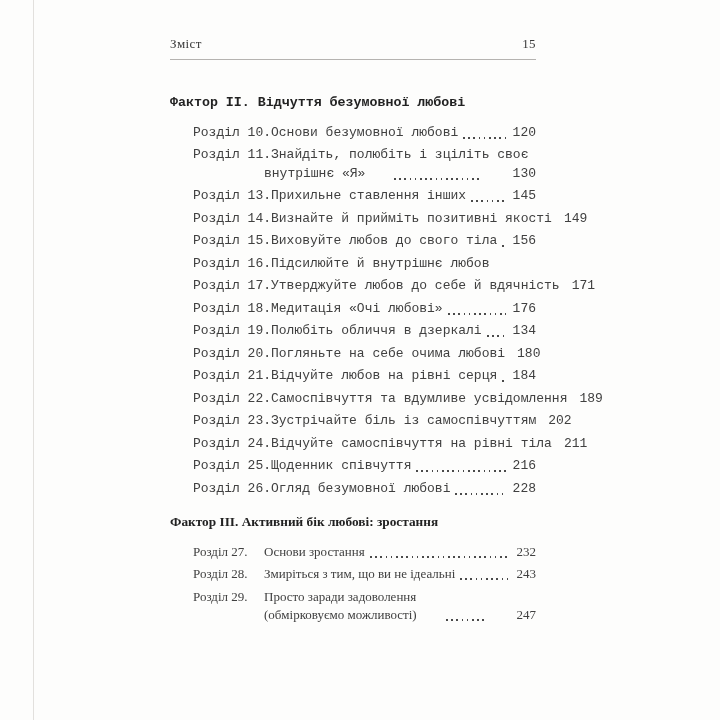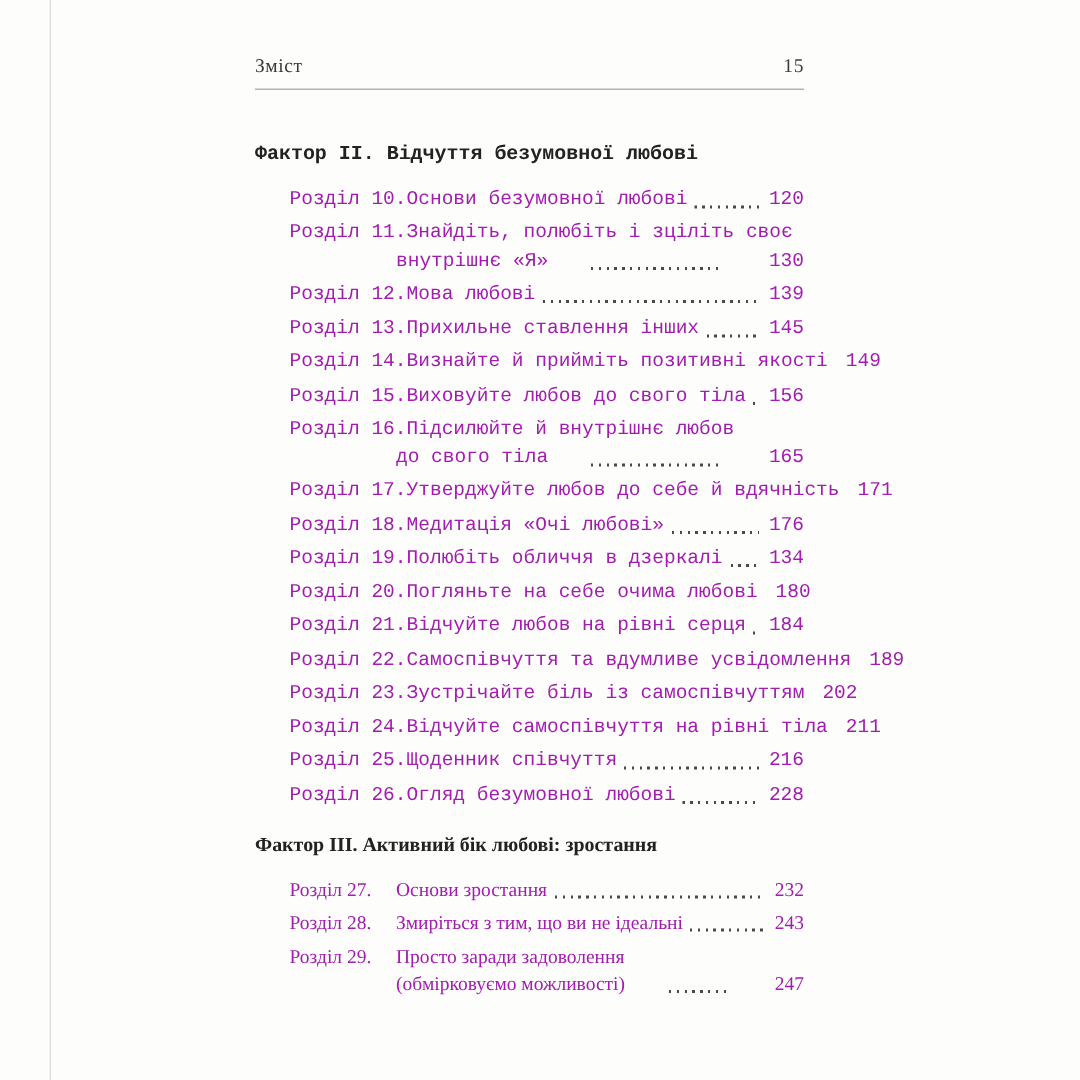--- a/index.html
+++ b/index.html
@@ -42,21 +42,21 @@
     font-weight: bold;
     font-size: 13.3px;
     color: #222;
     margin-bottom: 11px;
     line-height: 18.5px;
   }
   .entry {
     padding-left: 23px;
     margin-bottom: 4px;
     font-size: 13px;
-    color: #a21caf;
+    color: #404040;
   }
   .line {
     display: flex;
     line-height: 18.5px;
   }
   .chap { flex: 0 0 71px; white-space: nowrap; }
   .title { flex: 0 1 auto; white-space: nowrap; }
   .line.cont { padding-left: 71px; gap: 24px; }
   .leader {
     flex: 1 1 auto;
@@ -100,28 +100,20 @@
             <span class="title">Знайдіть, полюбіть і зціліть своє</span>
           </div>
           <div class="line cont">
             <span class="title">внутрішнє «Я»</span>
             <span class="leader"></span>
             <span class="pagenum">130</span>
           </div>
         </div>
         <div class="entry">
           <div class="line">
-            <span class="chap">Розділ 12.</span>
-            <span class="title">Мова любові</span>
-            <span class="leader"></span>
-            <span class="pagenum">139</span>
-          </div>
-        </div>
-        <div class="entry">
-          <div class="line">
             <span class="chap">Розділ 13.</span>
             <span class="title">Прихильне ставлення інших</span>
             <span class="leader"></span>
             <span class="pagenum">145</span>
           </div>
         </div>
         <div class="entry">
           <div class="line">
             <span class="chap">Розділ 14.</span>
             <span class="title">Визнайте й прийміть позитивні якості</span>
@@ -134,25 +126,20 @@
             <span class="chap">Розділ 15.</span>
             <span class="title">Виховуйте любов до свого тіла</span>
             <span class="leader"></span>
             <span class="pagenum">156</span>
           </div>
         </div>
         <div class="entry">
           <div class="line">
             <span class="chap">Розділ 16.</span>
             <span class="title">Підсилюйте й внутрішнє любов</span>
-          </div>
-          <div class="line cont">
-            <span class="title">до свого тіла</span>
-            <span class="leader"></span>
-            <span class="pagenum">165</span>
           </div>
         </div>
         <div class="entry">
           <div class="line">
             <span class="chap">Розділ 17.</span>
             <span class="title">Утверджуйте любов до себе й вдячність</span>
             <span class="leader"></span>
             <span class="pagenum">171</span>
           </div>
         </div>

